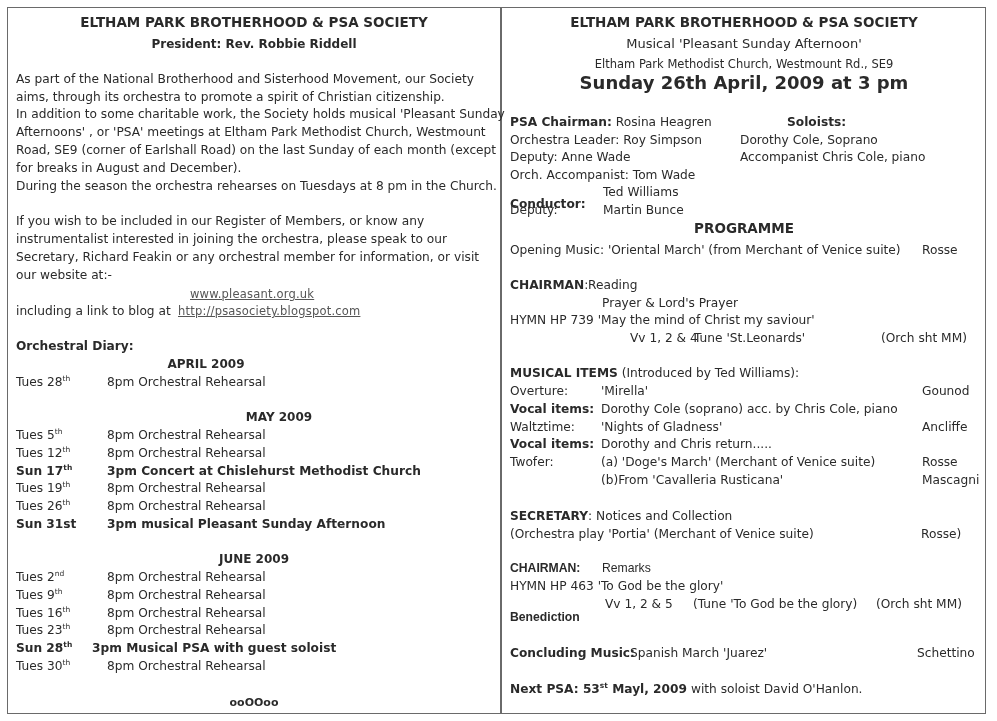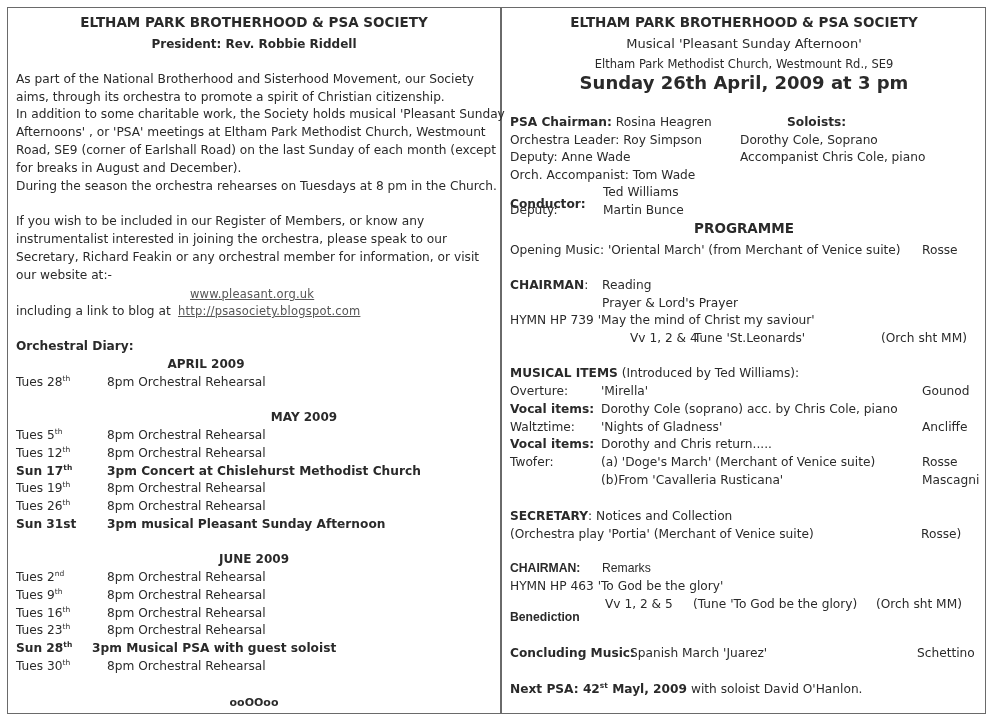--- a/index.html
+++ b/index.html
@@ -45,21 +45,21 @@
   <div class="abs link" style="left:190px;top:287px;">www.pleasant.org.uk</div>
   <div class="abs" style="left:16px;top:304px;">including a link to blog at</div>
   <div class="abs link" style="left:178px;top:304px;">http://psasociety.blogspot.com</div>
 
   <div class="abs b" style="left:16px;top:339px;">Orchestral Diary:</div>
 
   <div id="diary">
       <div class="abs c b" style="left: 7px; width: 398px; top: 357px; font-size: 12px;">APRIL 2009</div>
       <div class="abs" style="left: 16px; top: 375px;"><span>Tues 28</span><sup>th</sup></div>
       <div class="abs" style="left: 107px; top: 375px;">8pm Orchestral Rehearsal</div>
-      <div class="abs c b" style="left: 7px; width: 544px; top: 410px; font-size: 12px; margin-left: 25px;">MAY 2009</div>
+      <div class="abs c b" style="left: 7px; width: 544px; top: 410px; font-size: 12px;">MAY 2009</div>
       <div class="abs" style="left: 16px; top: 428px;"><span>Tues 5</span><sup>th</sup></div>
       <div class="abs" style="left: 107px; top: 428px;">8pm Orchestral Rehearsal</div>
       <div class="abs" style="left: 16px; top: 445.8px;"><span>Tues 12</span><sup>th</sup></div>
       <div class="abs" style="left: 107px; top: 445.8px;">8pm Orchestral Rehearsal</div>
       <div class="abs b" style="left: 16px; top: 463.6px;"><span>Sun 17</span><sup>th</sup></div>
       <div class="abs b" style="left: 107px; top: 463.6px;">3pm Concert at Chislehurst Methodist Church</div>
       <div class="abs" style="left: 16px; top: 481.4px;"><span>Tues 19</span><sup>th</sup></div>
       <div class="abs" style="left: 107px; top: 481.4px;">8pm Orchestral Rehearsal</div>
       <div class="abs" style="left: 16px; top: 499.2px;"><span>Tues 26</span><sup>th</sup></div>
       <div class="abs" style="left: 107px; top: 499.2px;">8pm Orchestral Rehearsal</div>
@@ -105,21 +105,21 @@
     <div class="abs" style="left:740px;top:133px;">Dorothy Cole, Soprano</div>
     <div class="abs" style="left:740px;top:150px;">Accompanist Chris Cole, piano</div>
   </div>
 
   <div class="abs c b" style="left:501px;top:221px;width:486px;font-size:13.5px;">PROGRAMME</div>
 
   <div class="abs" style="left:510px;top:243px;">Opening Music: 'Oriental March' (from Merchant of Venice suite)</div>
   <div class="abs" style="left:922px;top:243px;">Rosse</div>
 
   <div class="abs" style="left:510px;top:278px;"><span class="b">CHAIRMAN</span><span>:</span></div>
-  <div class="abs" style="left:602px;top:278px;">Reading</div>
+  <div class="abs" style="left:588px;top:278px;">Reading</div>
   <div class="abs" style="left:602px;top:296px;">Prayer &amp; Lord's Prayer</div>
   <div class="abs" style="left:510px;top:313px;">HYMN  HP 739 'May the mind of Christ my saviour'</div>
   <div class="abs" style="left:602px;top:331px;margin-left:28px;">Vv 1, 2 &amp; 4</div>
   <div class="abs" style="left:694px;top:331px;">Tune 'St.Leonards'</div>
   <div class="abs" style="left:881px;top:331px;">(Orch sht MM)</div>
 
   <div class="abs" style="left:510px;top:366px;"><span class="b">MUSICAL ITEMS</span> <span>(Introduced by Ted Williams):</span></div>
   <div id="musical-rows">
       <div class="abs" style="left: 510px; top: 384px;">Overture:</div>
       <div class="abs" style="left: 601px; top: 384px;">'Mirella'</div>
@@ -150,14 +150,14 @@
   <div class="abs" style="left:510px;top:579px;">HYMN  HP 463 'To God be the glory'</div>
   <div class="abs" style="left:605px;top:597px;">Vv 1, 2 &amp; 5</div>
   <div class="abs" style="left:693px;top:597px;">(Tune 'To God be the glory)</div>
   <div class="abs" style="left:876px;top:597px;">(Orch sht MM)</div>
   <div class="abs b plain" style="left:510px;top:610px;">Benediction</div>
 
   <div class="abs b" style="left:510px;top:646px;">Concluding Music:</div>
   <div class="abs" style="left:630px;top:646px;">Spanish March 'Juarez'</div>
   <div class="abs" style="left:917px;top:646px;">Schettino</div>
 
-  <div class="abs" style="left:510px;top:682px;"><span class="b">Next PSA: 42</span><sup class="b">st</sup><span class="b"> Mayl, 2009</span><span> with soloist David O'Hanlon.</span></div>
+  <div class="abs" style="left:510px;top:682px;"><span class="b">Next PSA: 53</span><sup class="b">st</sup><span class="b"> Mayl, 2009</span><span> with soloist David O'Hanlon.</span></div>
 </div>
 
 </body></html>

